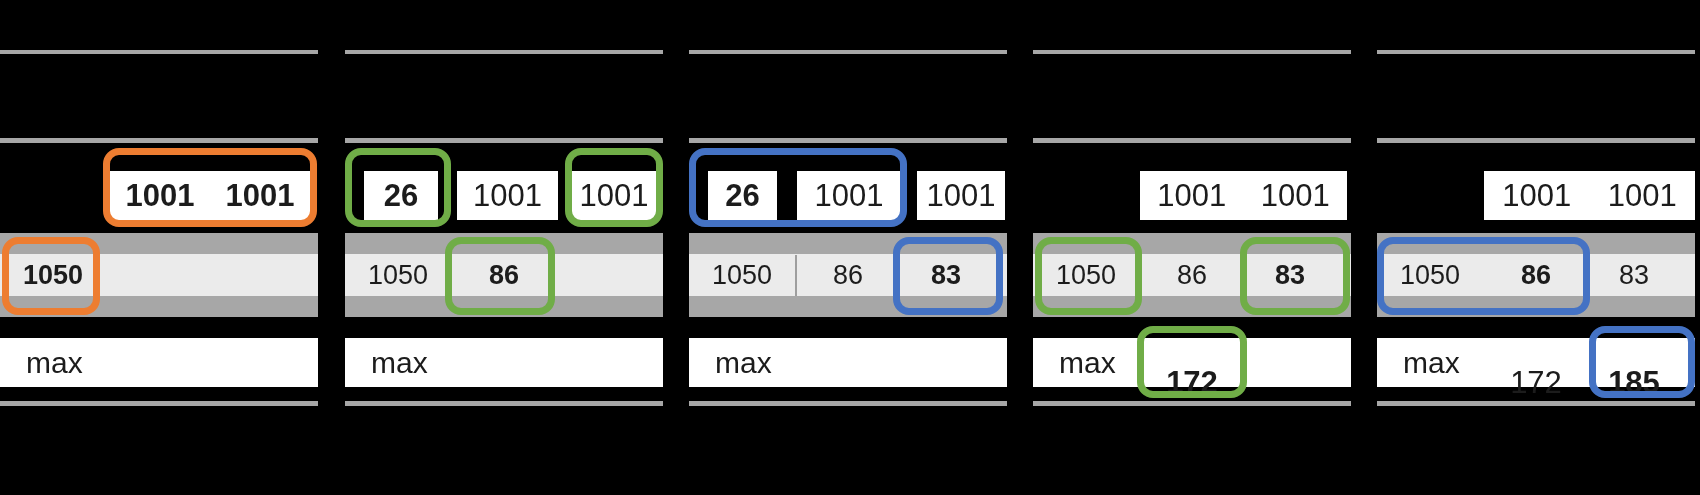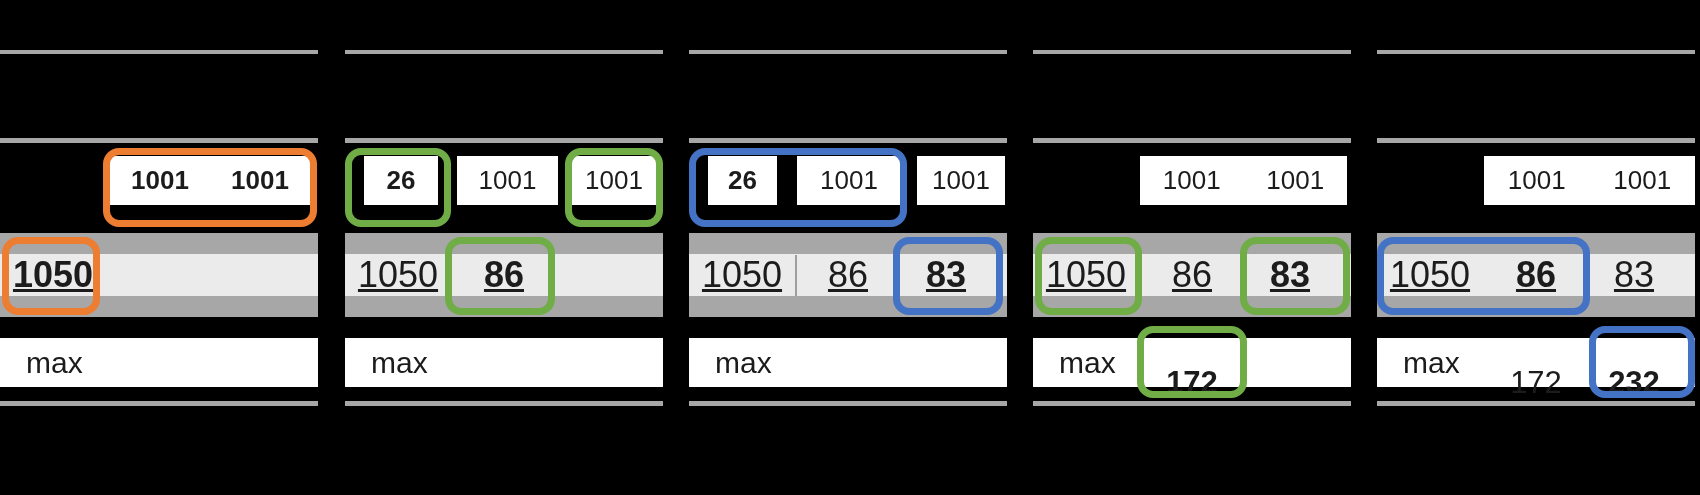--- a/index.html
+++ b/index.html
@@ -6,28 +6,28 @@
   #canvas{position:relative;width:1700px;height:495px;background:var(--bg,#000);overflow:hidden;
           font-family:"Liberation Sans",sans-serif;color:var(--text,#1c1c1c);}
   .panel{position:absolute;top:0;width:318px;height:495px;}
   .p1{left:0px}.p2{left:345px}.p3{left:689px}.p4{left:1033px}.p5{left:1377px}
 
   .hline{position:absolute;left:0;width:318px;background:var(--gray,#a7a7a7);}
   .hline.t{top:50px;height:4px;}
   .hline.m{top:138px;height:5px;}
   .hline.b{top:401px;height:5px;}
 
-  .nbox{position:absolute;top:156px;height:49px;background:var(--boxfill,#fff);
-        display:flex;align-items:center;justify-content:center;font-size:26px;z-index:2;}
+  .nbox{position:absolute;top:171px;height:49px;background:var(--boxfill,#fff);
+        display:flex;align-items:center;justify-content:center;font-size:31px;z-index:2;}
   .nbox.pair span{flex:1;text-align:center;}
 
   .band{position:absolute;top:233px;left:0;width:318px;height:84px;background:var(--gray,#a7a7a7);z-index:1;}
   .band-light{position:absolute;top:21px;left:0;width:318px;height:42px;background:var(--light,#ebebeb);}
   .bcell{position:absolute;top:254px;height:60px;width:106px;line-height:42px;
-         text-align:center;font-size:36px;z-index:2;text-decoration:underline;}
+         text-align:center;font-size:27px;z-index:2;}
   .vdiv{position:absolute;top:255px;height:41px;width:2px;background:var(--divider,#9e9e9e);z-index:2;}
   .cx1{left:0}.cx2{left:106px}.cx3{left:204px}
 
   .maxrow{position:absolute;top:338px;left:0;width:318px;height:49px;background:var(--boxfill,#fff);z-index:1;}
   .maxlabel{position:absolute;left:26px;top:338px;height:49px;line-height:49px;font-size:30px;z-index:2;}
   .mcell{position:absolute;top:338px;width:106px;height:49px;line-height:49px;
          text-align:center;font-size:31px;z-index:2;margin-top:20px;}
 
   .outline{position:absolute;border:7px solid;border-radius:16px;background:transparent;
            box-sizing:border-box;z-index:5;}
@@ -165,19 +165,19 @@
       <div class="band-light"></div>
     </div>
     <div class="bcell cx1">1050</div>
     <div class="bcell cx2 bold">86</div>
     <div class="bcell cx3">83</div>
     <div class="outline o-blue row-band" style="left:0px;width:213px"></div>
 
     <div class="maxrow"></div>
     <div class="maxlabel">max</div>
     <div class="mcell cx2">172</div>
-    <div class="mcell cx3 bold">232</div>
+    <div class="mcell cx3 bold">185</div>
     <div class="outline o-blue row-max" style="left:212px;width:106px"></div>
 
     <div class="hline b"></div>
   </div>
 
 </div>
 
 </body></html>

